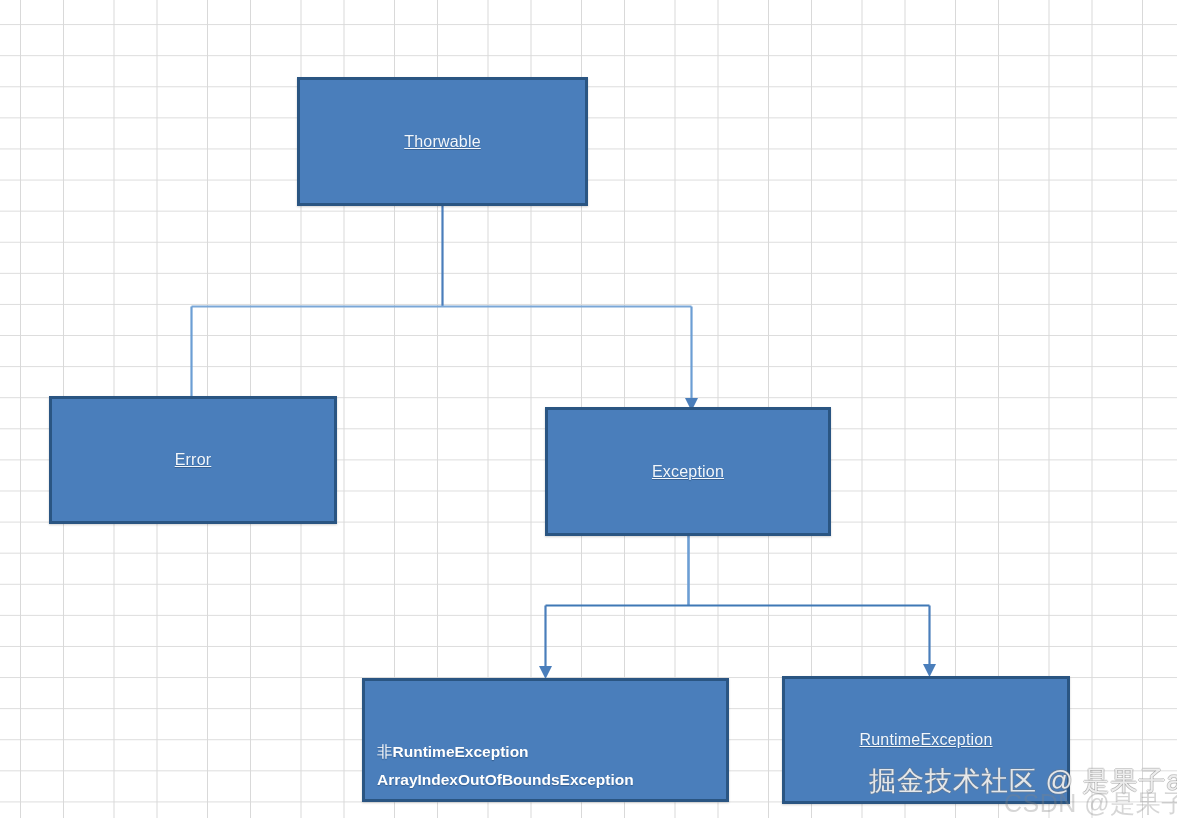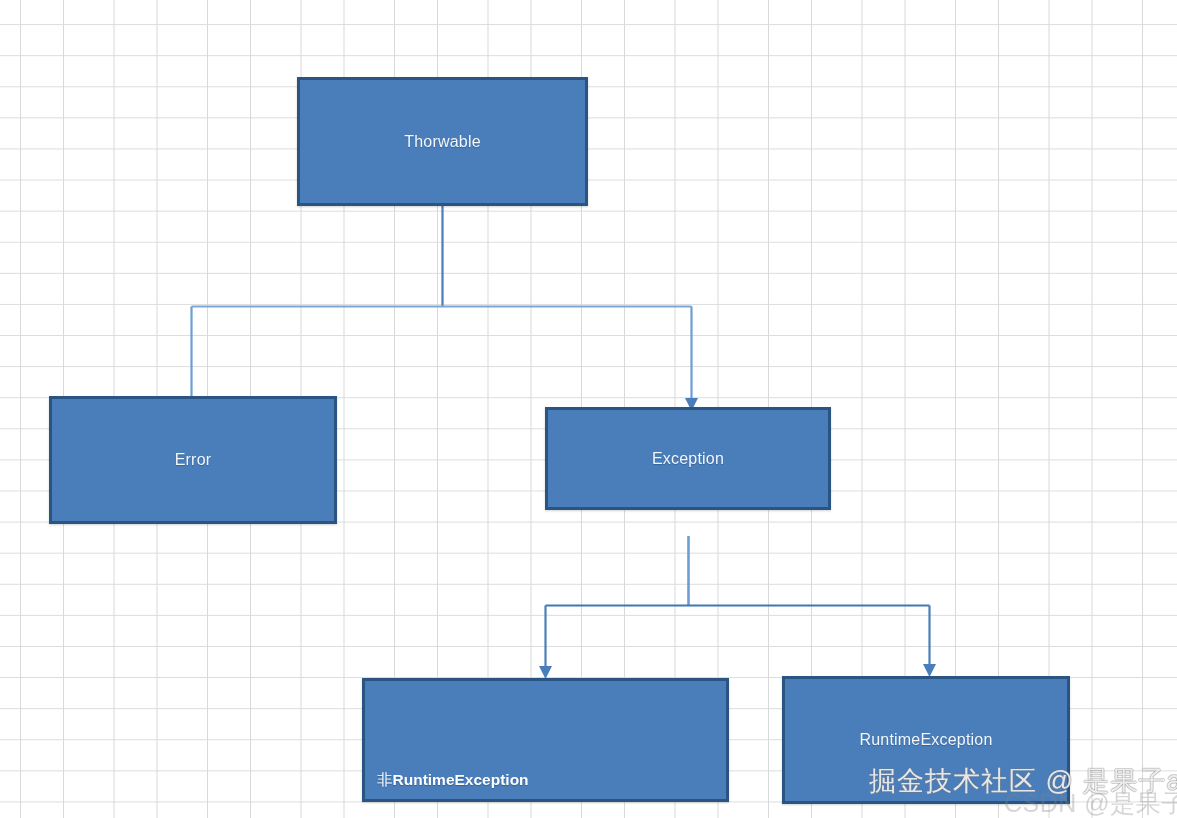--- a/index.html
+++ b/index.html
@@ -66,39 +66,40 @@
     box-shadow: 0 1px 2px rgba(0,0,0,0.18);
   }
   .node-label {
     font-size: 16px;
     font-weight: 400;
     color: #f2f7fc;
     letter-spacing: 0.2px;
     text-align: center;
     line-height: 1.35;
     text-shadow: 0 1px 1px rgba(20,45,75,0.35);
+    text-decoration: underline;
   }
 
   #node-throwable {
     left: 297px;
     top: 77px;
     width: 291px;
     height: 129px;
   }
   #node-error {
     left: 49px;
     top: 396px;
     width: 288px;
     height: 128px;
   }
   #node-exception {
     left: 545px;
     top: 407px;
     width: 286px;
-    height: 103px;
+    height: 129px;
     align-items: center;
   }
   #node-nonruntime {
     left: 362px;
     top: 678px;
     width: 367px;
     height: 124px;
     align-items: flex-end;
     justify-content: flex-start;
     padding: 10px 0 5px 12px;
@@ -187,20 +188,21 @@
     <span class="node-label">Error</span>
   </div>
 
   <div class="node" id="node-exception">
     <span class="node-label">Exception</span>
   </div>
 
   <div class="node" id="node-nonruntime">
     <div class="multiline-label">
       <div><span class="cjk-plain">非</span><span>RuntimeException</span></div>
+      <div><span>ArrayIndexOutOfBoundsException</span></div>
     </div>
   </div>
 
   <div class="node" id="node-runtime">
     <span class="node-label">RuntimeException</span>
   </div>
 
   <div id="watermark-juejin">掘金技术社区 @ 是果子a</div>
   <div id="watermark-csdn">CSDN @是果子a</div>
 

